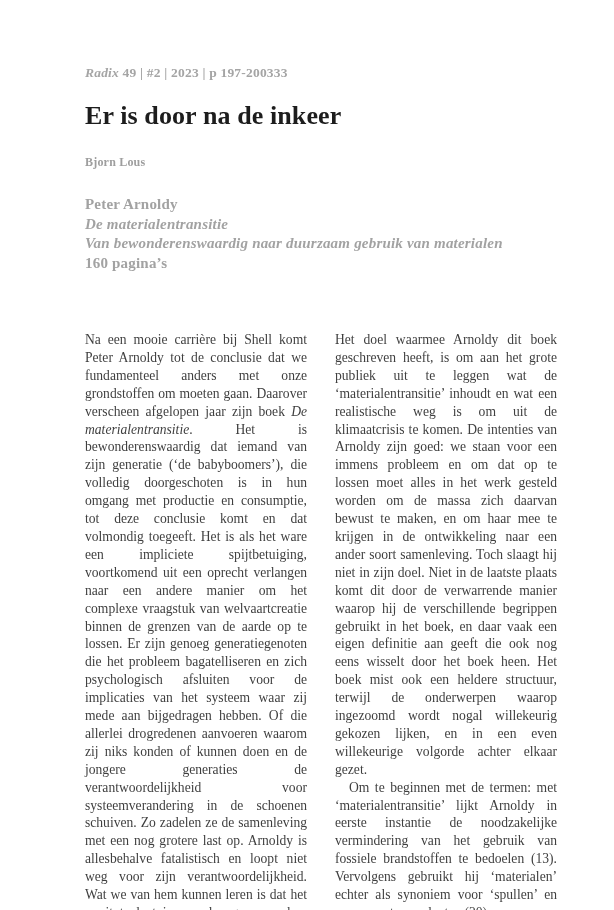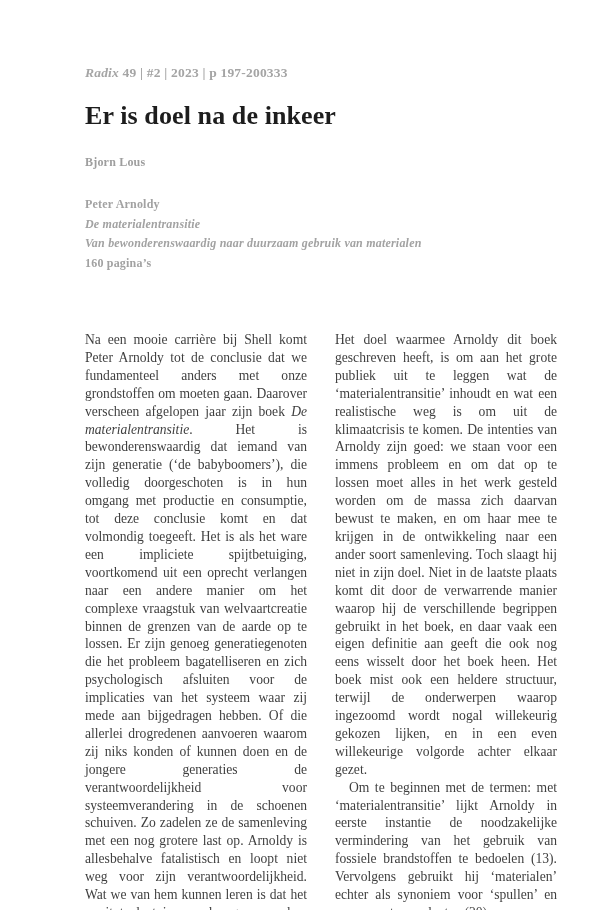--- a/index.html
+++ b/index.html
@@ -48,21 +48,21 @@
     font-size: 12px;
     font-weight: 700;
     color: #9e9e9e;
     letter-spacing: 0.2px;
   }
   .book-info {
     position: absolute;
     left: 85px;
     top: 195px;
     width: 475px;
-    font-size: 12px;
+    font-size: 15px;
     line-height: 19.5px;
     font-weight: 600;
     color: #a2a2a2;
     letter-spacing: 0.2px;
   }
   .book-info .italic { font-style: italic; }
   .columns {
     position: absolute;
     left: 85px;
     top: 331px;
@@ -88,21 +88,21 @@
 
 <div class="page">
 
   <div class="page-header">
     <span>
       <span class="journal-name">Radix</span><span> 49 | #2 | 2023 | p 197-200</span>
     </span>
     <span>333</span>
   </div>
 
-  <h1 class="article-title">Er is doel na de inkeer</h1>
+  <h1 class="article-title">Er is door na de inkeer</h1>
 
   <div class="reviewer-name">Bjorn Lous</div>
 
   <div class="book-info">
     <div>Peter Arnoldy</div>
     <div class="italic">De materialentransitie</div>
     <div class="italic">Van bewonderenswaardig naar duurzaam gebruik van materialen</div>
     <div>160 pagina’s</div>
   </div>
 

